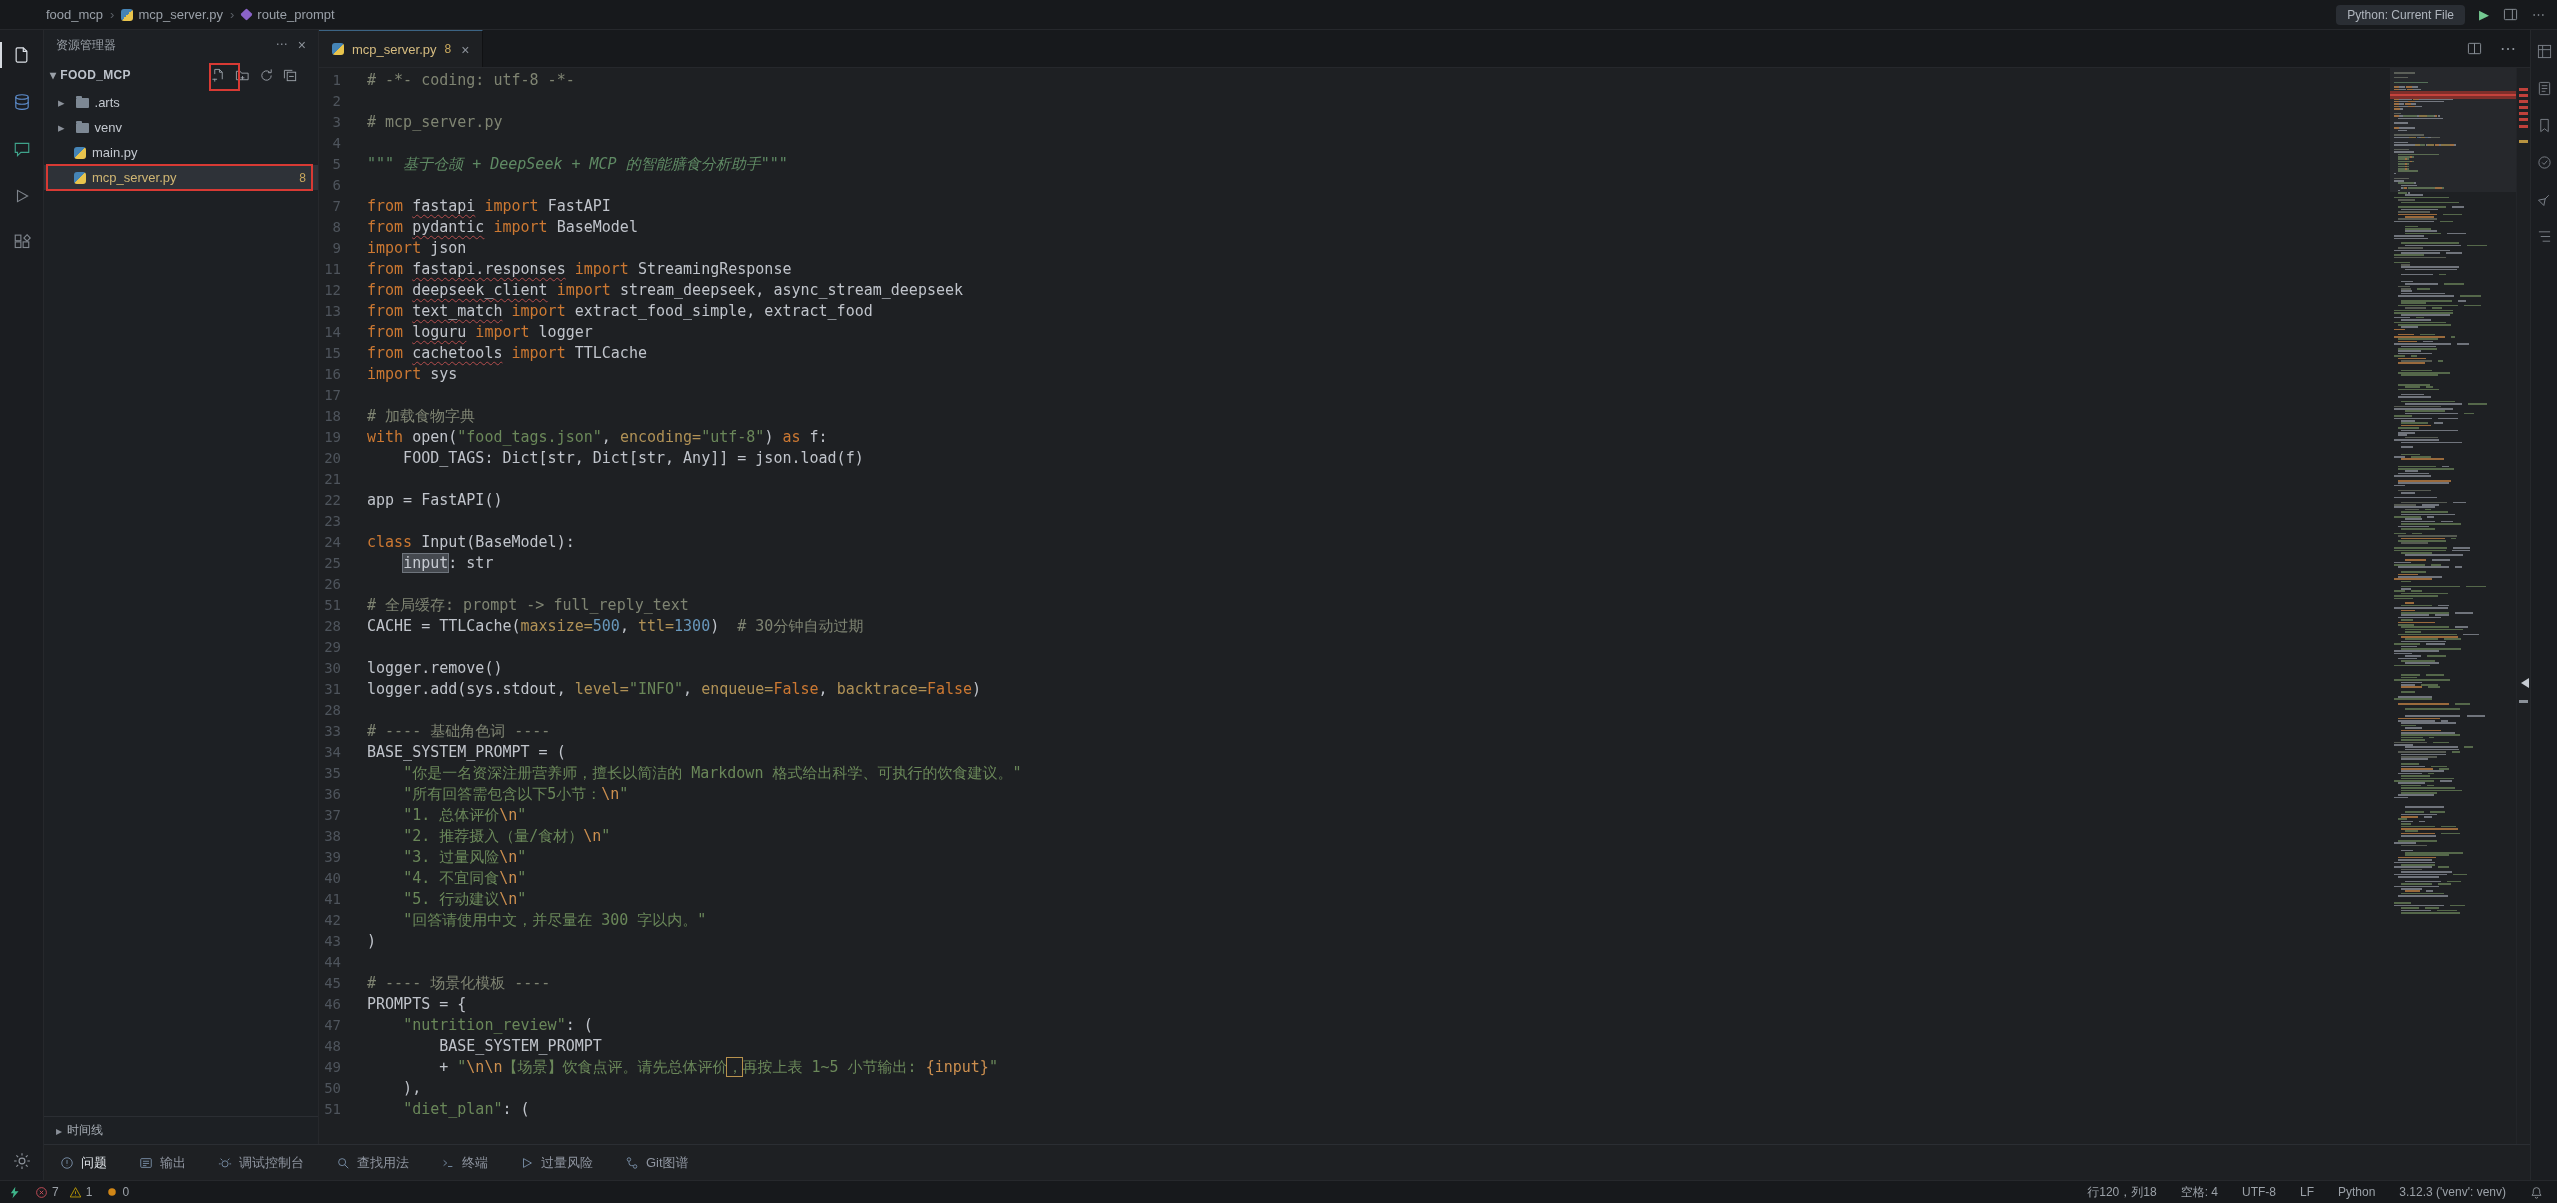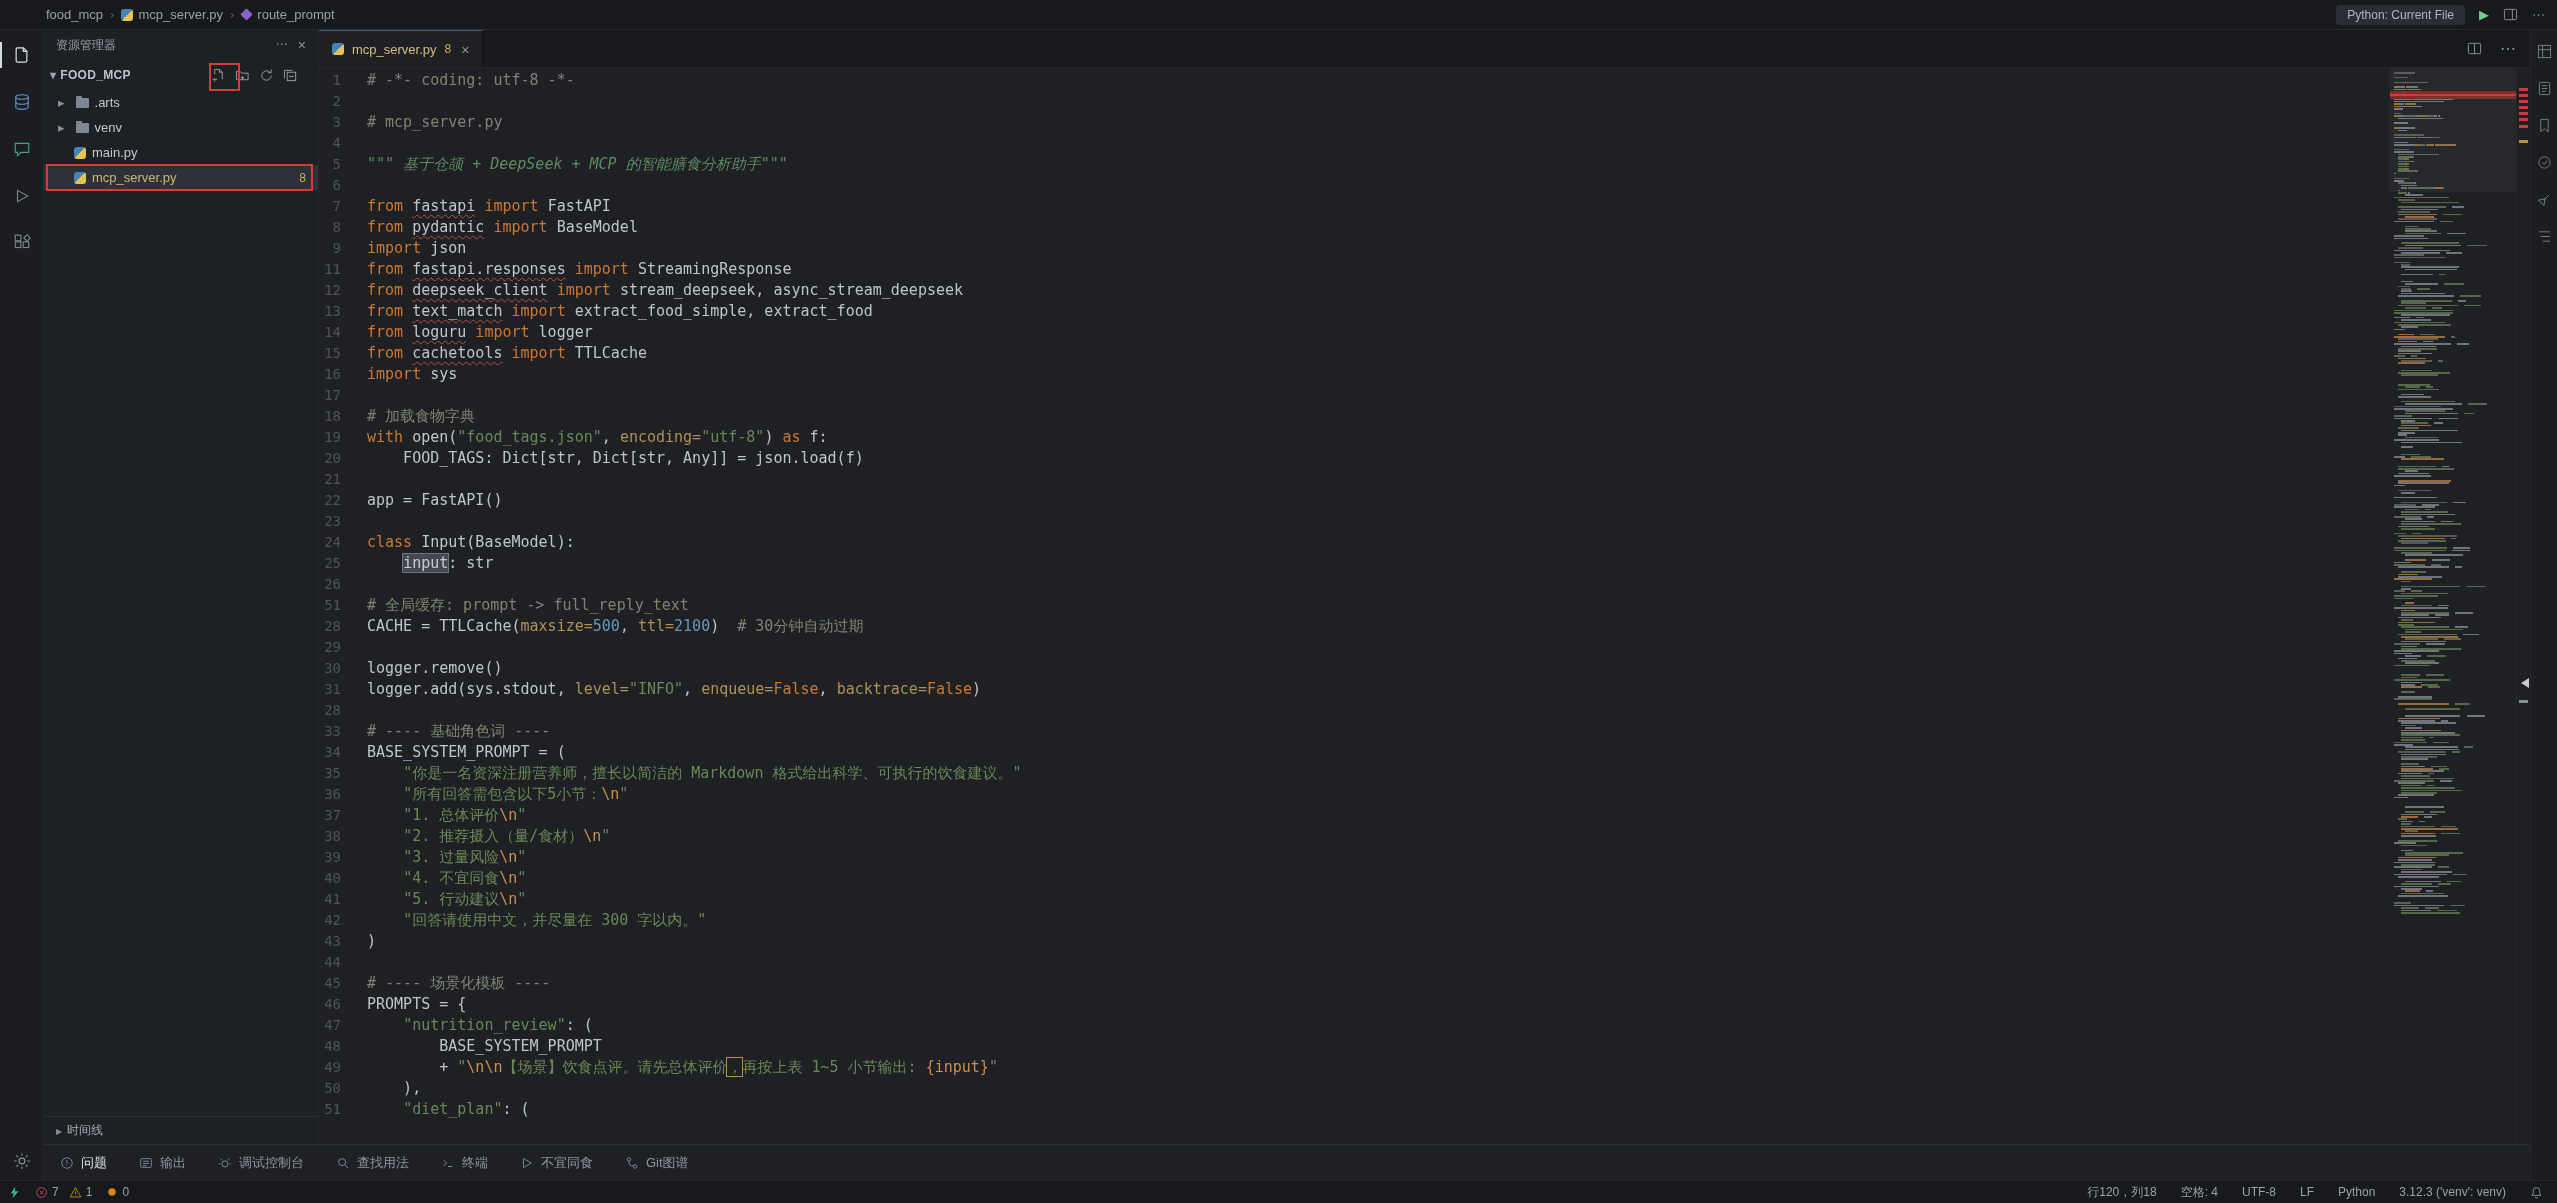--- a/index.html
+++ b/index.html
@@ -315,21 +315,21 @@
           <div class="code-line"><span class="ln">18</span><span class="lc"><span class="tok-c"># 加载食物字典</span></span></div>
           <div class="code-line"><span class="ln">19</span><span class="lc"><span class="tok-k">with </span><span class="tok-d">open(</span><span class="tok-s">"food_tags.json"</span><span class="tok-d">, </span><span class="tok-p">encoding=</span><span class="tok-s">"utf-8"</span><span class="tok-d">) </span><span class="tok-k">as</span><span class="tok-d"> f:</span></span></div>
           <div class="code-line"><span class="ln">20</span><span class="lc"><span class="tok-d">    FOOD_TAGS: Dict[str, Dict[str, Any]] = json.load(f)</span></span></div>
           <div class="code-line"><span class="ln">21</span><span class="lc"></span></div>
           <div class="code-line"><span class="ln">22</span><span class="lc"><span class="tok-d">app = FastAPI()</span></span></div>
           <div class="code-line"><span class="ln">23</span><span class="lc"></span></div>
           <div class="code-line"><span class="ln">24</span><span class="lc"><span class="tok-k">class </span><span class="tok-d">Input(BaseModel):</span></span></div>
           <div class="code-line"><span class="ln">25</span><span class="lc"><span class="tok-d">    </span><span class="tok-sel">input</span><span class="tok-d">: str</span></span></div>
           <div class="code-line"><span class="ln">26</span><span class="lc"></span></div>
           <div class="code-line"><span class="ln">51</span><span class="lc"><span class="tok-c"># 全局缓存: prompt -&gt; full_reply_text</span></span></div>
-          <div class="code-line"><span class="ln">28</span><span class="lc"><span class="tok-d">CACHE = TTLCache(</span><span class="tok-p">maxsize=</span><span class="tok-n">500</span><span class="tok-d">, </span><span class="tok-p">ttl=</span><span class="tok-n">2100</span><span class="tok-d">)  </span><span class="tok-c"># 30分钟自动过期</span></span></div>
+          <div class="code-line"><span class="ln">28</span><span class="lc"><span class="tok-d">CACHE = TTLCache(</span><span class="tok-p">maxsize=</span><span class="tok-n">500</span><span class="tok-d">, </span><span class="tok-p">ttl=</span><span class="tok-n">1300</span><span class="tok-d">)  </span><span class="tok-c"># 30分钟自动过期</span></span></div>
           <div class="code-line"><span class="ln">29</span><span class="lc"></span></div>
           <div class="code-line"><span class="ln">30</span><span class="lc"><span class="tok-d">logger.remove()</span></span></div>
           <div class="code-line"><span class="ln">31</span><span class="lc"><span class="tok-d">logger.add(sys.stdout, </span><span class="tok-p">level=</span><span class="tok-s">"INFO"</span><span class="tok-d">, </span><span class="tok-p">enqueue=</span><span class="tok-k">False</span><span class="tok-d">, </span><span class="tok-p">backtrace=</span><span class="tok-k">False</span><span class="tok-d">)</span></span></div>
           <div class="code-line"><span class="ln">28</span><span class="lc"></span></div>
           <div class="code-line"><span class="ln">33</span><span class="lc"><span class="tok-c"># ---- 基础角色词 ----</span></span></div>
           <div class="code-line"><span class="ln">34</span><span class="lc"><span class="tok-d">BASE_SYSTEM_PROMPT = (</span></span></div>
           <div class="code-line"><span class="ln">35</span><span class="lc"><span class="tok-d">    </span><span class="tok-s">"你是一名资深注册营养师，擅长以简洁的 Markdown 格式给出科学、可执行的饮食建议。"</span></span></div>
           <div class="code-line"><span class="ln">36</span><span class="lc"><span class="tok-d">    </span><span class="tok-s">"所有回答需包含以下5小节：</span><span class="tok-e">\n</span><span class="tok-s">"</span></span></div>
           <div class="code-line"><span class="ln">37</span><span class="lc"><span class="tok-d">    </span><span class="tok-s">"1. 总体评价</span><span class="tok-e">\n</span><span class="tok-s">"</span></span></div>
           <div class="code-line"><span class="ln">38</span><span class="lc"><span class="tok-d">    </span><span class="tok-s">"2. 推荐摄入（量/食材）</span><span class="tok-e">\n</span><span class="tok-s">"</span></span></div>
@@ -881,21 +881,21 @@
       <svg class="ic" width="14" height="14" viewBox="0 0 16 16">
           <path d="M3 5l3.5 3L3 11" fill="none" stroke="currentColor"></path>
           <path d="M8 12h5" stroke="currentColor"></path>
         </svg>
       <span>终端</span>
     </span>
     <span class="ptab">
       <svg class="ic" width="14" height="14" viewBox="0 0 16 16">
           <path d="M4 3l9 5-9 5z" fill="none" stroke="currentColor"></path>
         </svg>
-      <span>不宜同食</span>
+      <span>过量风险</span>
     </span>
     <span class="ptab">
       <svg class="ic" width="14" height="14" viewBox="0 0 16 16">
           <circle cx="4.5" cy="4" r="2" fill="none" stroke="currentColor"></circle>
           <circle cx="11.5" cy="12" r="2" fill="none" stroke="currentColor"></circle>
           <path d="M4.5 6v2a3 3 0 0 0 3 3h2" fill="none" stroke="currentColor"></path>
         </svg>
       <span>Git图谱</span>
     </span>
   </div>

